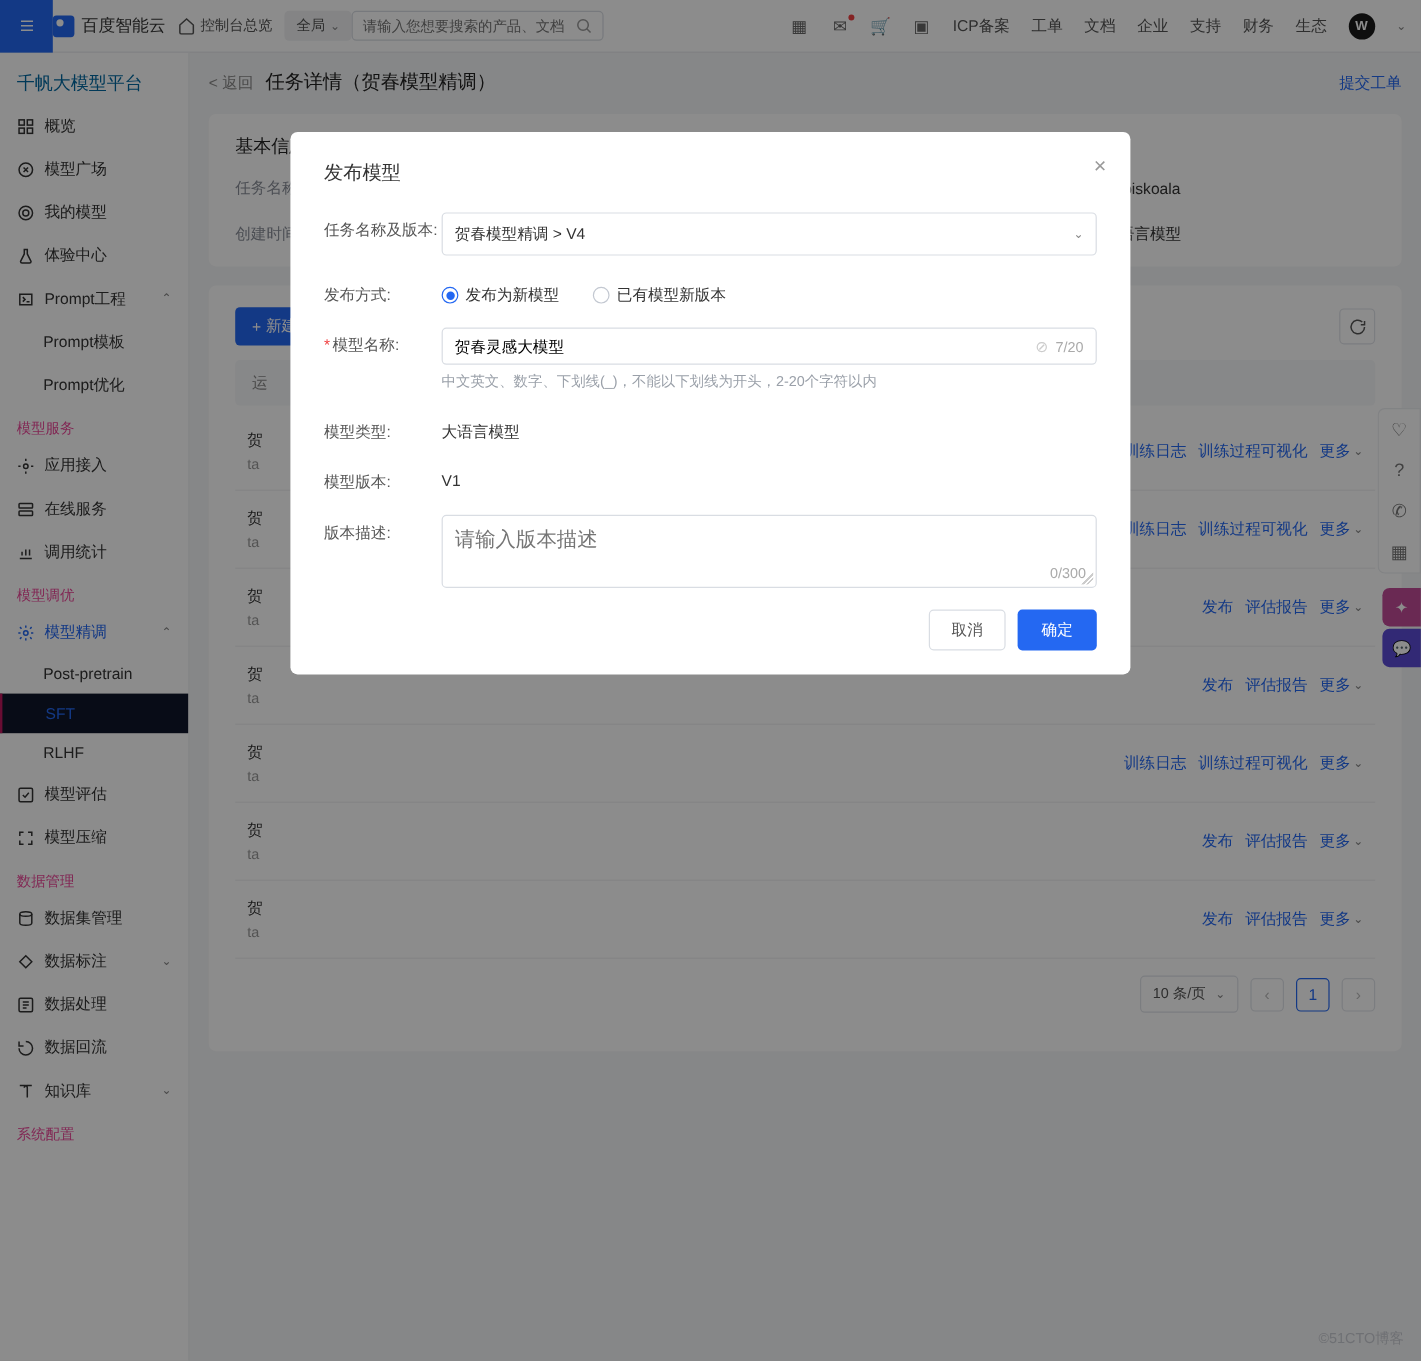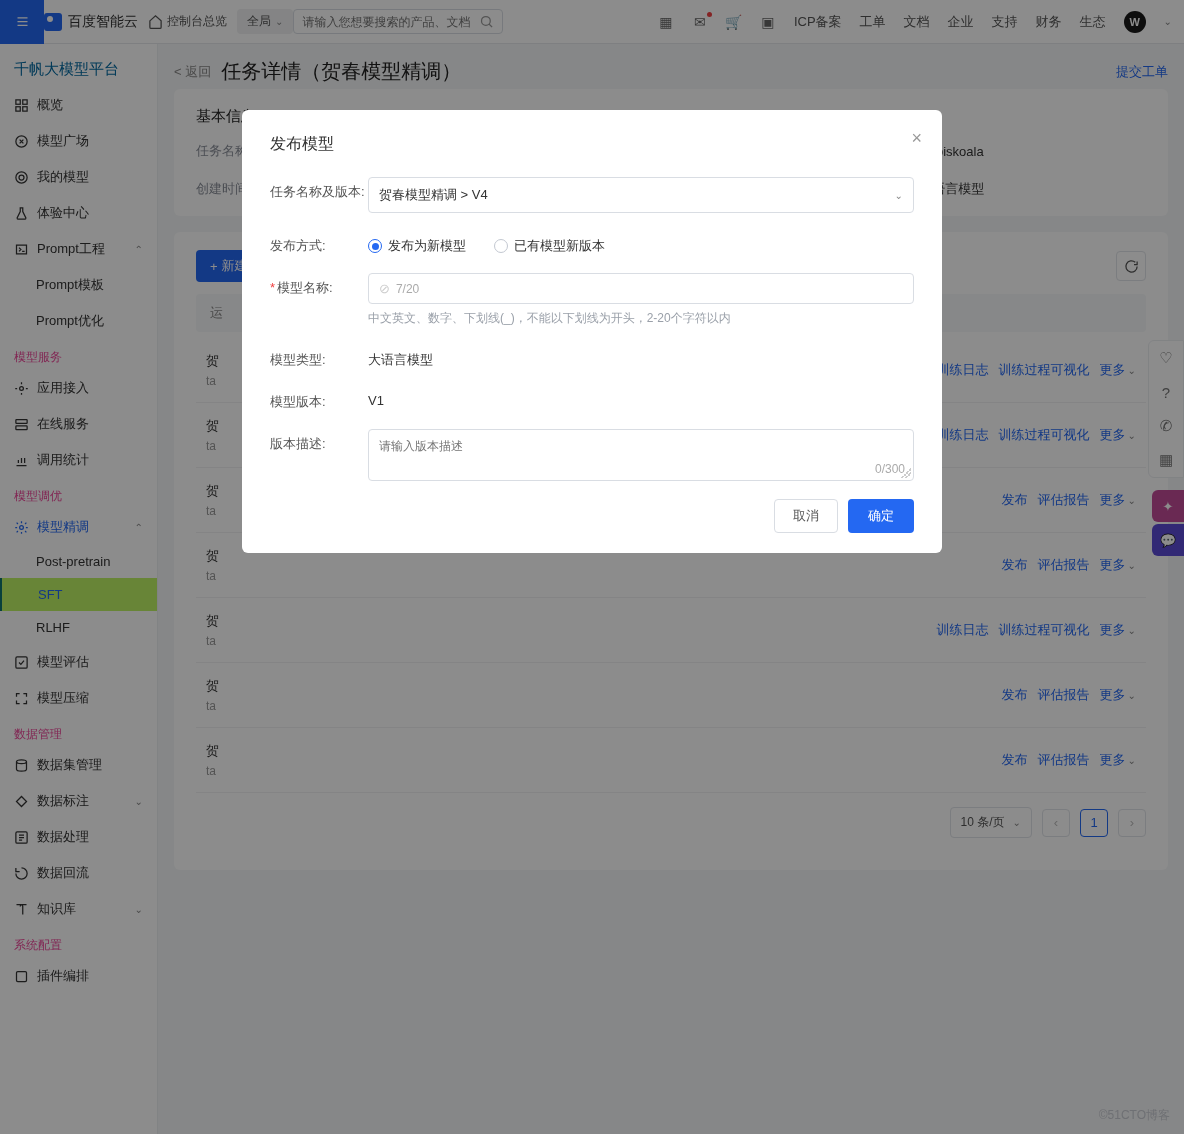--- a/index.html
+++ b/index.html
@@ -18,28 +18,28 @@
 .dot{position:absolute;top:-2px;right:-4px;width:5px;height:5px;background:#f04142;border-radius:50%}
 .top-links{display:flex;gap:18px;font-size:13px;color:#555}
 .top-links span{cursor:pointer}
 .avatar{width:22px;height:22px;border-radius:50%;background:#1a1a1a;color:#fff;display:flex;align-items:center;justify-content:center;font-size:11px;font-weight:bold;cursor:pointer}
 .shell{display:flex;height:calc(100vh - 44px)}
 .sidebar{width:158px;background:#fff;border-right:1px solid #eceef1;overflow-y:auto;padding-bottom:20px}
 .side-title{padding:16px 14px 8px;font-size:15px;font-weight:400;color:#0369a1}
 .side-item{display:flex;align-items:center;justify-content:space-between;padding:9px 14px;font-size:13px;color:#333;cursor:pointer}
 .side-item .lbl{display:flex;align-items:center;gap:8px}
 .side-item.child{padding-left:36px;font-size:13px}
-.side-item.active{background:#bef264;color:#2468f2;border-left:2px solid #0f766e}
+.side-item.active{background:#0f172a;color:#2468f2;border-left:2px solid #be185d}
 .side-group{padding:10px 14px 4px;font-size:12px;color:#ec4899}
 .chev{font-size:10px;color:#888}
 .main{flex:1;padding:14px 16px;overflow-y:auto;position:relative}
-.crumb-row{display:flex;align-items:center;justify-content:space-between;margin-bottom:4px}
+.crumb-row{display:flex;align-items:center;justify-content:space-between;margin-bottom:16px}
 .crumb{display:flex;align-items:center;gap:10px;font-size:14px}
 .back{color:#888;font-size:13px;cursor:pointer}
-.crumb-title{font-size:20px;color:#222}
+.crumb-title{font-size:16px;color:#222}
 .submit-link{color:#2468f2;font-size:13px;cursor:pointer}
 .card{background:#fff;border-radius:6px;padding:18px 22px;margin-bottom:16px}
 .card h3{font-size:15px;font-weight:500;margin-bottom:16px;color:#222}
 .info-grid{display:grid;grid-template-columns:repeat(3,1fr);row-gap:20px;column-gap:24px;font-size:13px}
 .info-item{display:flex;gap:18px}
 .info-item .k{color:#8a8f99;min-width:56px}
 .info-item .v{color:#333;display:flex;align-items:center;gap:6px}
 .edit-ic{color:#2468f2;cursor:pointer;font-size:13px}
 .btn-primary{background:#2468f2;color:#fff;border:none;border-radius:4px;padding:7px 14px;font-size:13px;cursor:pointer;display:inline-flex;align-items:center;gap:4px}
 .refresh{width:30px;height:30px;border:1px solid #e0e3e9;border-radius:4px;display:flex;align-items:center;justify-content:center;cursor:pointer;color:#555;background:#fff}
@@ -68,21 +68,21 @@
 .radio{display:flex;align-items:center;gap:6px;cursor:pointer}
 .radio-dot{width:14px;height:14px;border-radius:50%;border:1px solid #c3c8d1;display:flex;align-items:center;justify-content:center}
 .radio.on .radio-dot{border-color:#2468f2}
 .radio.on .radio-dot:after{content:"";width:7px;height:7px;border-radius:50%;background:#2468f2}
 .text-input{border:1px solid #d9dde3;border-radius:4px;padding:7px 10px;display:flex;align-items:center;gap:6px}
 .text-input input{flex:1;border:none;outline:none;font-size:13px}
 .counter{color:#aaa;font-size:12px}
 .hint{color:#9aa0a9;font-size:12px;margin-top:6px}
 .static-val{padding-top:6px;color:#333}
 .textarea{border:1px solid #d9dde3;border-radius:4px;padding:8px 10px;min-height:52px;position:relative}
-.textarea textarea{width:100%;border:none;outline:none;resize:none;font-size:12px;min-height:30px;font-family:Liberation Mono, monospace}
+.textarea textarea{width:100%;border:none;outline:none;resize:none;font-size:17px;min-height:30px;font-family:Liberation Serif, serif}
 .textarea .counter{position:absolute;right:8px;bottom:4px}
 .resize-handle{position:absolute;right:2px;bottom:2px;width:10px;height:10px;background:linear-gradient(135deg,transparent 50%,#ccc 50%,#ccc 60%,transparent 60%,transparent 70%,#ccc 70%,#ccc 80%,transparent 80%)}
 .modal-foot{display:flex;justify-content:flex-end;gap:10px;margin-top:6px}
 .btn-outline{border:1px solid #d9dde3;background:#fff;color:#555;border-radius:4px;padding:7px 18px;font-size:13px;cursor:pointer}
 .btn-primary.mod{padding:7px 20px}
 .float-rail{position:fixed;right:0;top:340px;background:#fff;border:1px solid #eceef1;border-radius:6px 0 0 6px;display:flex;flex-direction:column}
 .float-rail .fi{width:34px;height:34px;display:flex;align-items:center;justify-content:center;color:#777;cursor:pointer;font-size:15px}
 .float-sq{position:fixed;right:0;top:490px;width:32px;height:32px;border-radius:6px 0 0 6px;display:flex;align-items:center;justify-content:center;color:#fff;cursor:pointer}
 .watermark{position:fixed;right:14px;bottom:10px;color:#c9ccd3;font-size:12px}
 svg{width:15px;height:15px}
@@ -297,28 +297,20 @@
     <div class="side-item">
         <span class="lbl">
           <svg viewBox="0 0 24 24" fill="none" stroke="currentColor" stroke-width="2">
             <path d="M4 4h7a3 3 0 013 3v13M20 4h-7a3 3 0 00-3 3"></path>
           </svg>
           <span>知识库</span>
         </span>
         <span class="chev">⌄</span>
       </div>
     <div class="side-group">系统配置</div>
-    <div class="side-item">
-        <span class="lbl">
-          <svg viewBox="0 0 24 24" fill="none" stroke="currentColor" stroke-width="2">
-            <rect x="4" y="4" width="16" height="16" rx="2"></rect>
-          </svg>
-          <span>插件编排</span>
-        </span>
-      </div>
   </div>
 
   <div class="main">
     <div class="crumb-row">
       <div class="crumb">
         <span class="back">&lt; 返回</span>
         <span class="crumb-title">任务详情（贺春模型精调）</span>
       </div>
       <span class="submit-link">提交工单</span>
     </div>
@@ -515,20 +507,21 @@
               <span>已有模型新版本</span>
             </div>
         </div>
       </div>
     </div>
 
     <div class="form-row">
       <div class="flabel"><span class="req">*</span><span>模型名称:</span></div>
       <div class="fcontrol">
         <div class="text-input">
+          <input value="贺春灵感大模型" style="">
           <span style="color:#ccc;cursor:pointer">⊘</span>
           <span class="counter">7/20</span>
         </div>
         <div class="hint">中文英文、数字、下划线(_)，不能以下划线为开头，2-20个字符以内</div>
       </div>
     </div>
 
     <div class="form-row">
       <div class="flabel">模型类型:</div>
       <div class="fcontrol static-val">大语言模型</div>

